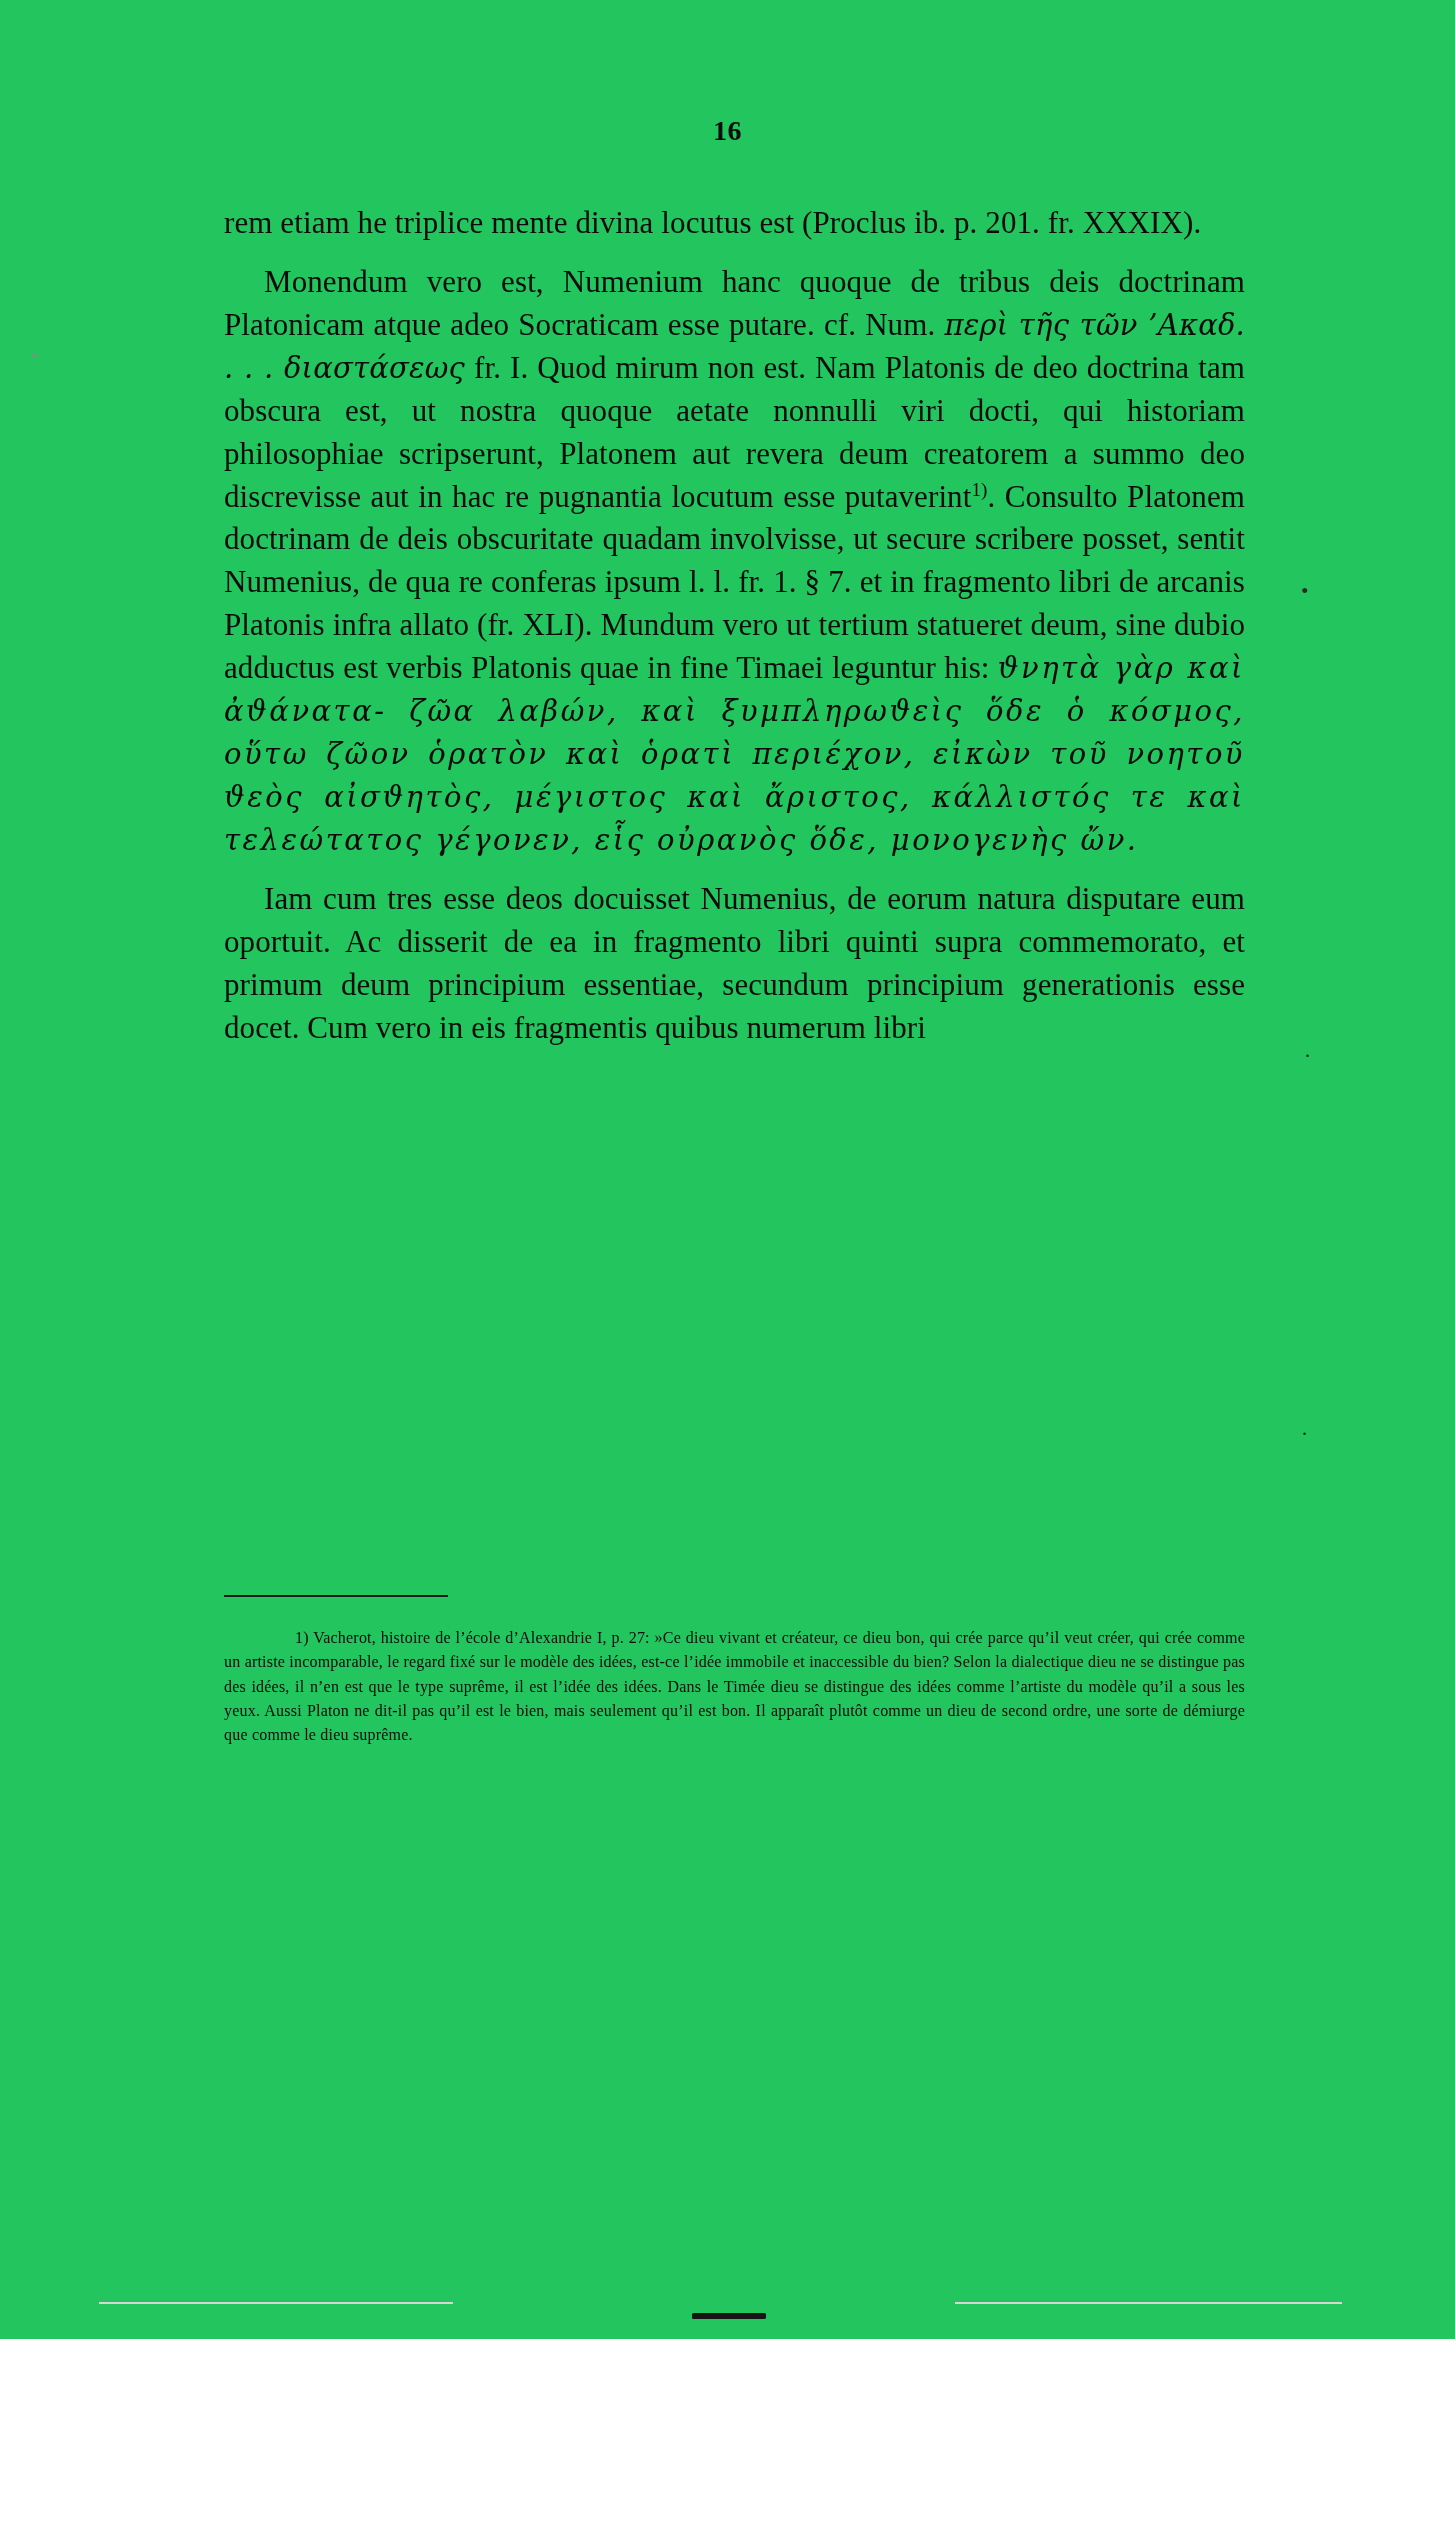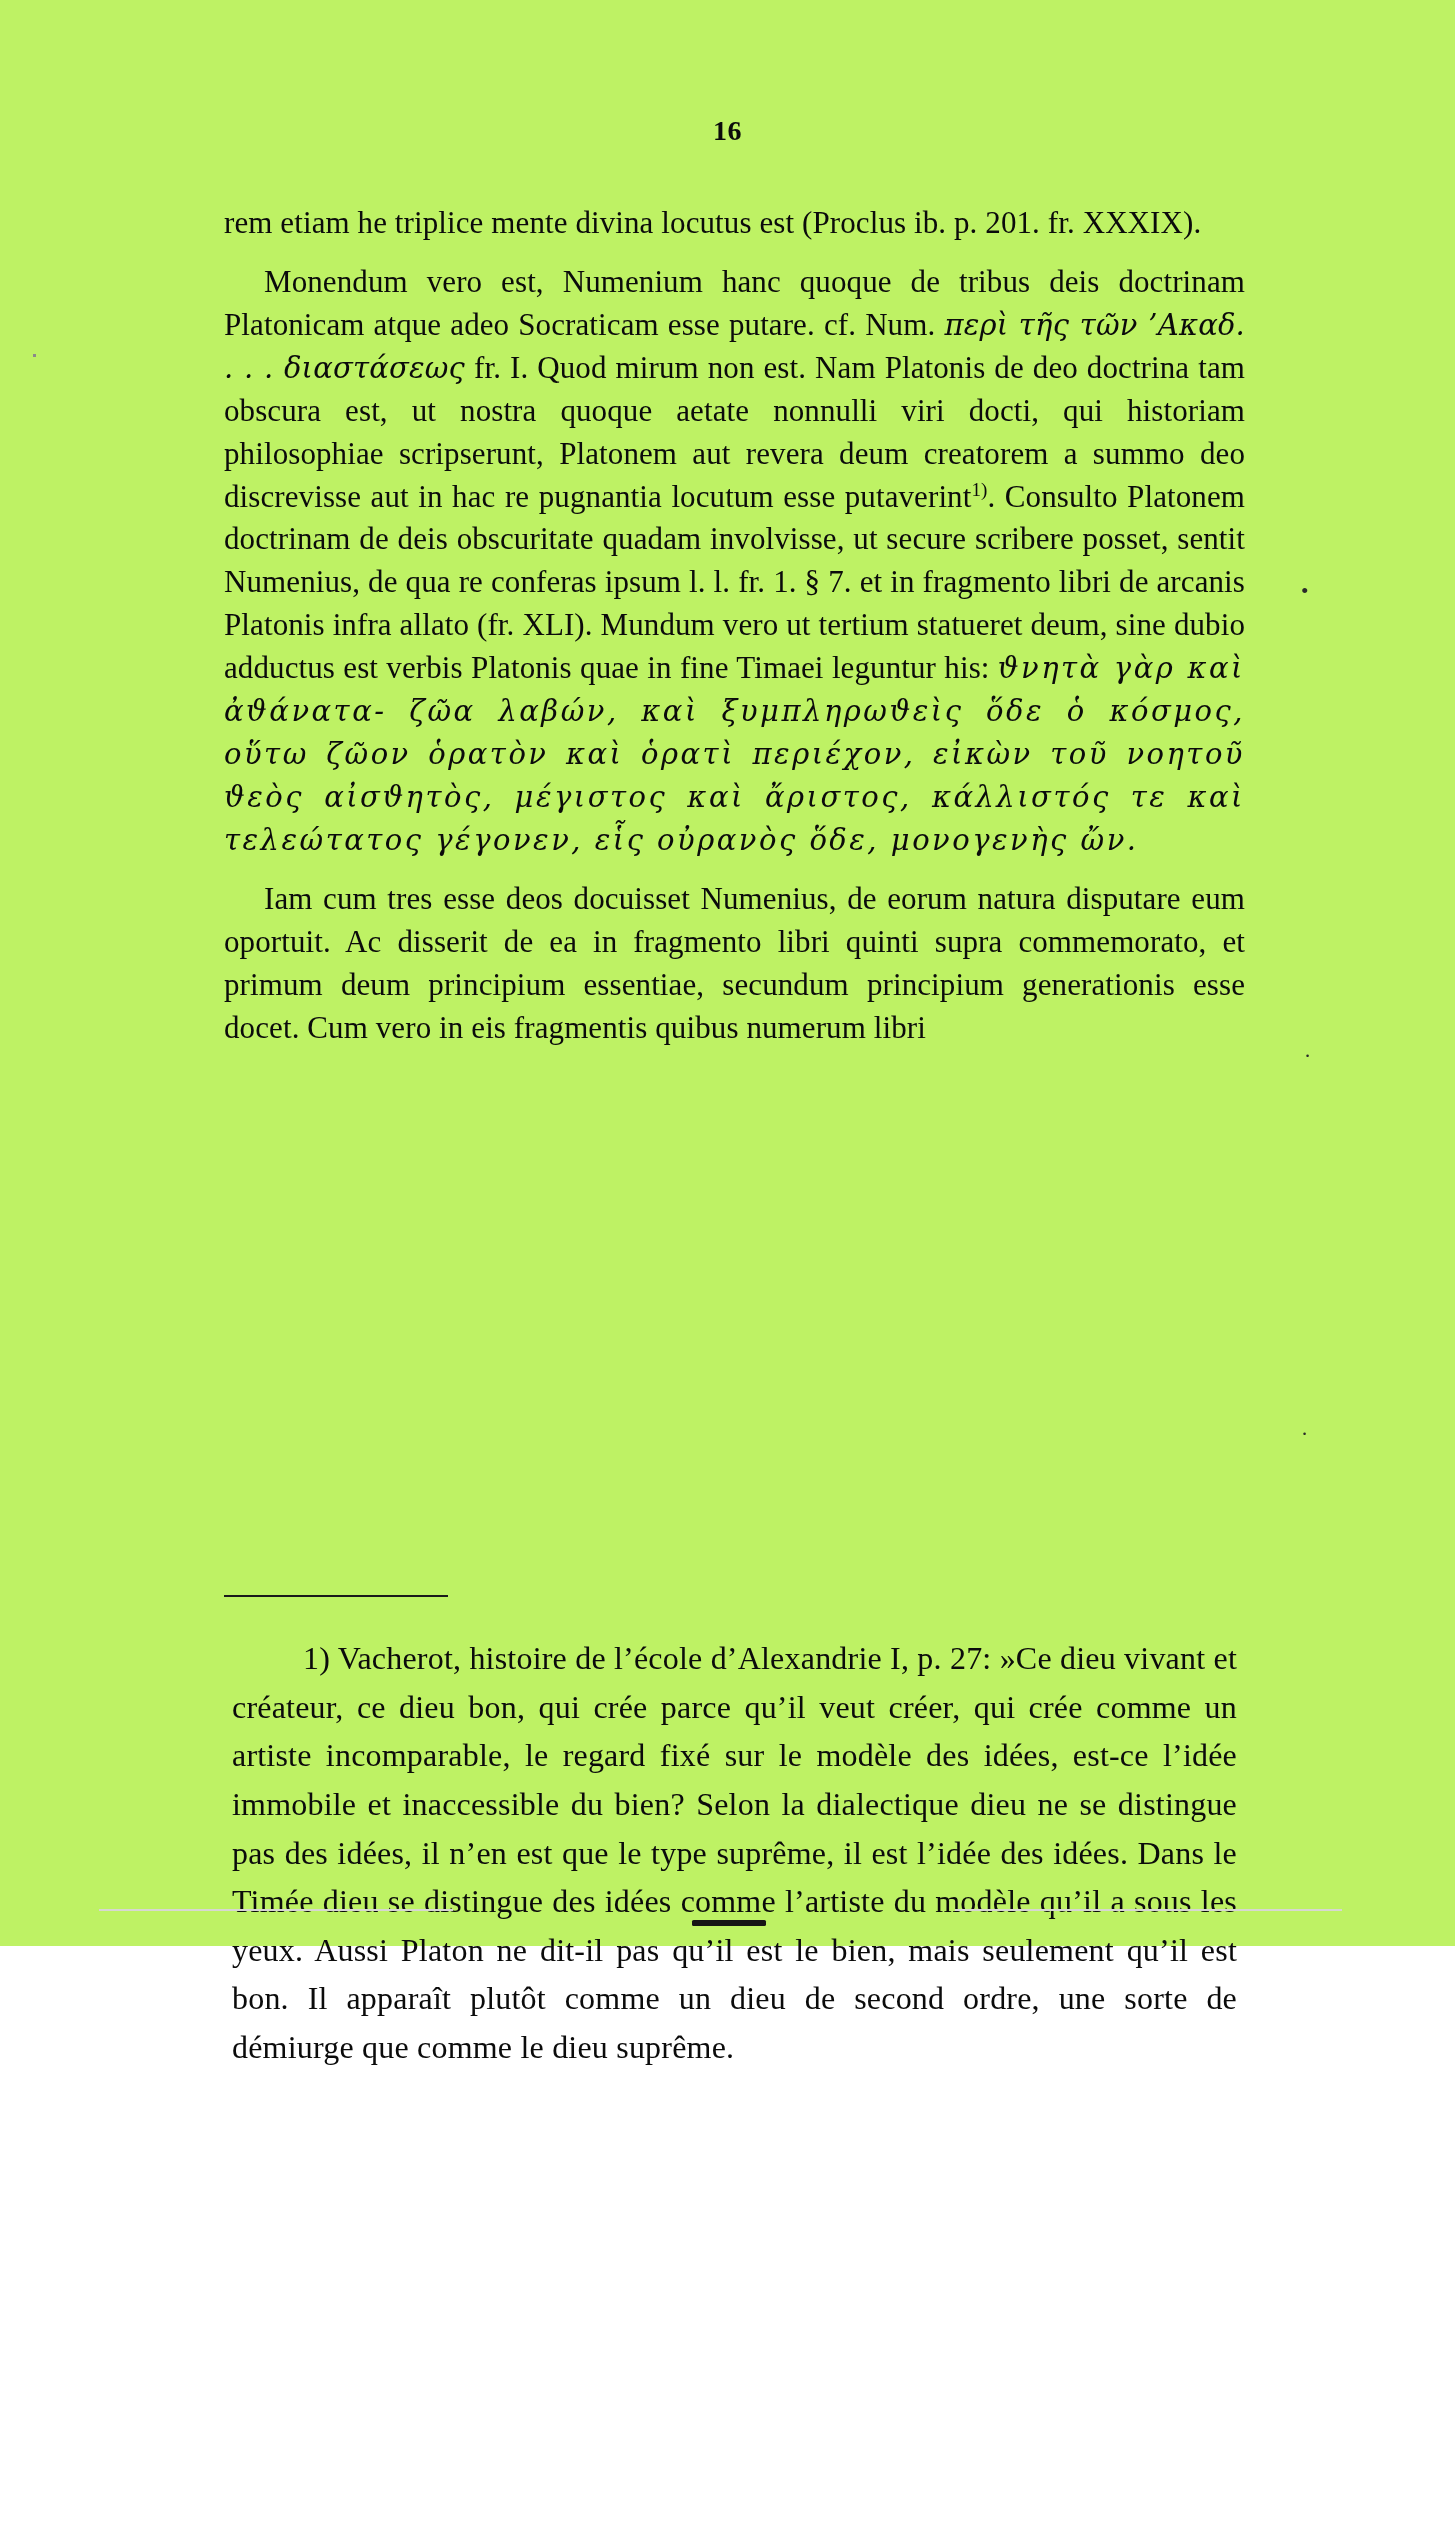--- a/index.html
+++ b/index.html
@@ -13,22 +13,22 @@
     position: relative;
     font-family: "Liberation Serif", serif;
     color: #0b0b0b;
     overflow: hidden;
   }
   .page {
     position: absolute;
     top: 0;
     left: 0;
     width: 1455px;
-    height: 1946px;
-    background: #bef264;
+    height: 2339px;
+    background: #22c55e;
   }
   .page-number {
     position: absolute;
     top: 115px;
     left: 0;
     width: 1455px;
     text-align: center;
     font-size: 28px;
     font-weight: bold;
     letter-spacing: 0.4px;
@@ -75,22 +75,22 @@
     height: 1.6px;
     background: #1a1a1a;
   }
   .footnote-block {
     position: absolute;
     top: 1626px;
     left: 224px;
     width: 1021px;
   }
   p.footnote {
-    margin: 8px;
-    font-size: 32px;
+    margin: 0;
+    font-size: 16px;
     line-height: 1.52;
     text-align: justify;
     font-weight: 500;
     letter-spacing: 0.2px;
   }
   p.footnote.first {
     text-indent: 71px;
   }
   .marker-right {
     position: absolute;

